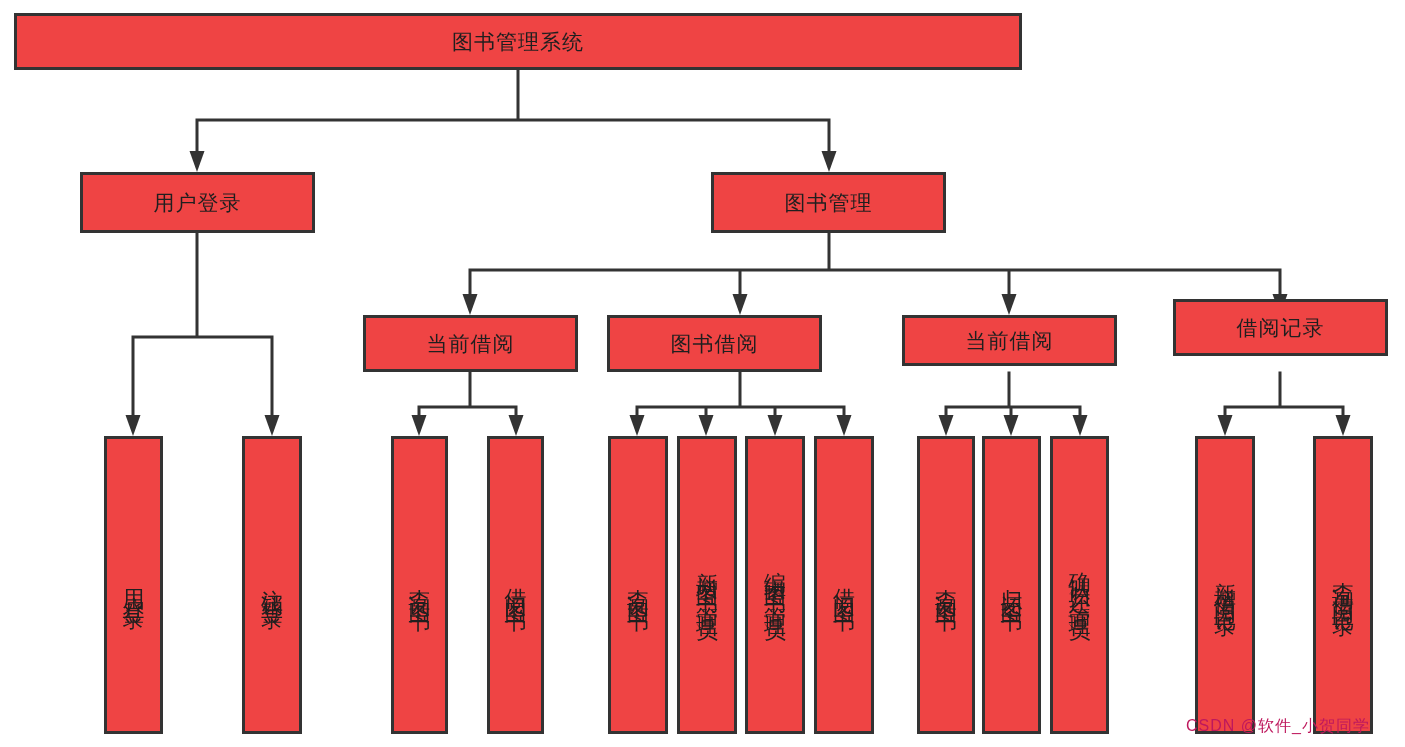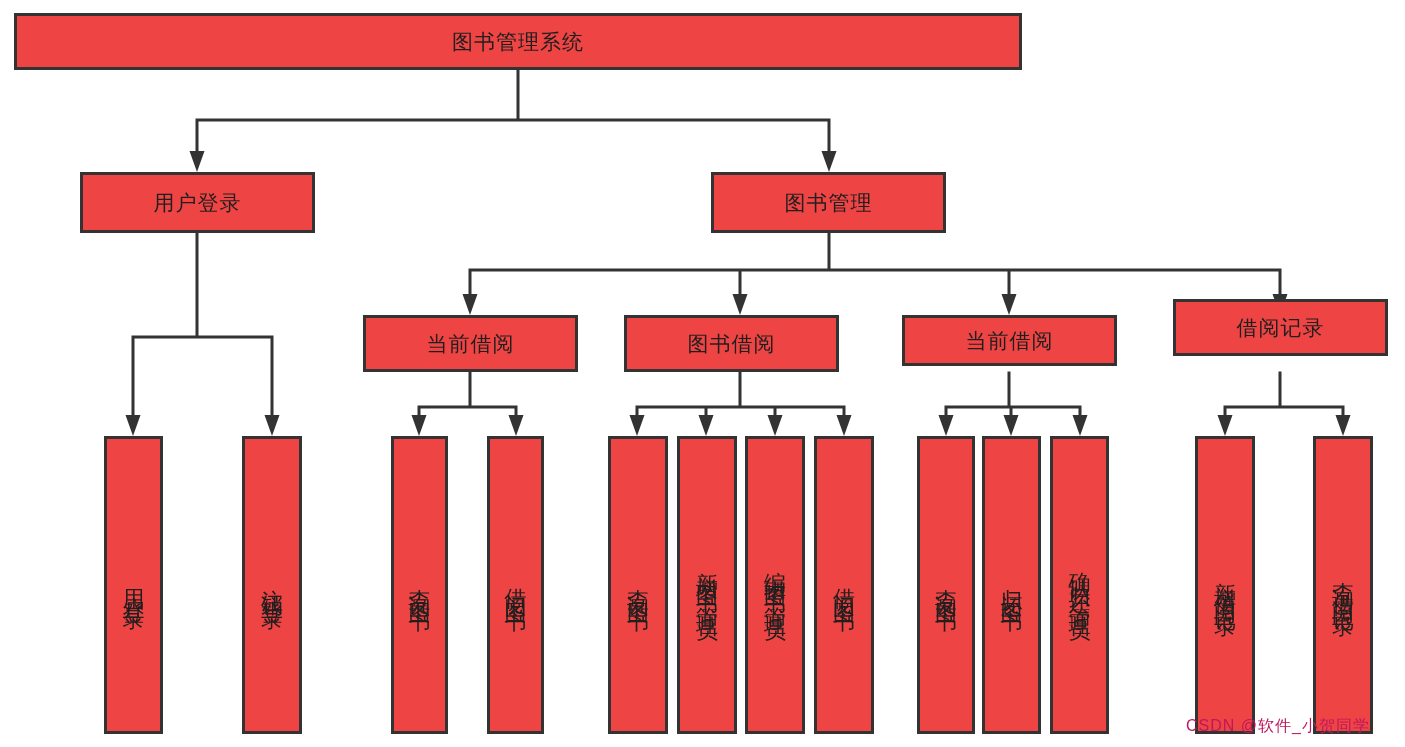--- a/index.html
+++ b/index.html
@@ -83,21 +83,21 @@
     <use href="#arrowhead" x="1225" y="436"></use>
     <use href="#arrowhead" x="1343" y="436"></use>
   </svg>
 
   <div class="node hnode" style="left:14px;top:13px;width:1008px;height:57px;">图书管理系统</div>
 
   <div class="node hnode" style="left:80px;top:172px;width:235px;height:61px;">用户登录</div>
   <div class="node hnode" style="left:711px;top:172px;width:235px;height:61px;">图书管理</div>
 
   <div class="node hnode" style="left:363px;top:315px;width:215px;height:57px;">当前借阅</div>
-  <div class="node hnode" style="left:624px;top:315px;width:215px;height:57px;">图书借阅</div>
+  <div class="node hnode" style="left:607px;top:315px;width:215px;height:57px;">图书借阅</div>
   <div class="node hnode" style="left:902px;top:315px;width:215px;height:51px;">当前借阅</div>
   <div class="node hnode" style="left:1173px;top:299px;width:215px;height:57px;">借阅记录</div>
 
   <div class="node vnode" style="left:104px;top:436px;width:59px;height:298px;">用户登录</div>
   <div class="node vnode" style="left:242px;top:436px;width:60px;height:298px;">注销登录</div>
 
   <div class="node vnode" style="left:391px;top:436px;width:57px;height:298px;">查询图书</div>
   <div class="node vnode" style="left:487px;top:436px;width:57px;height:298px;">借阅图书</div>
 
   <div class="node vnode" style="left:608px;top:436px;width:60px;height:298px;">查询图书</div>

